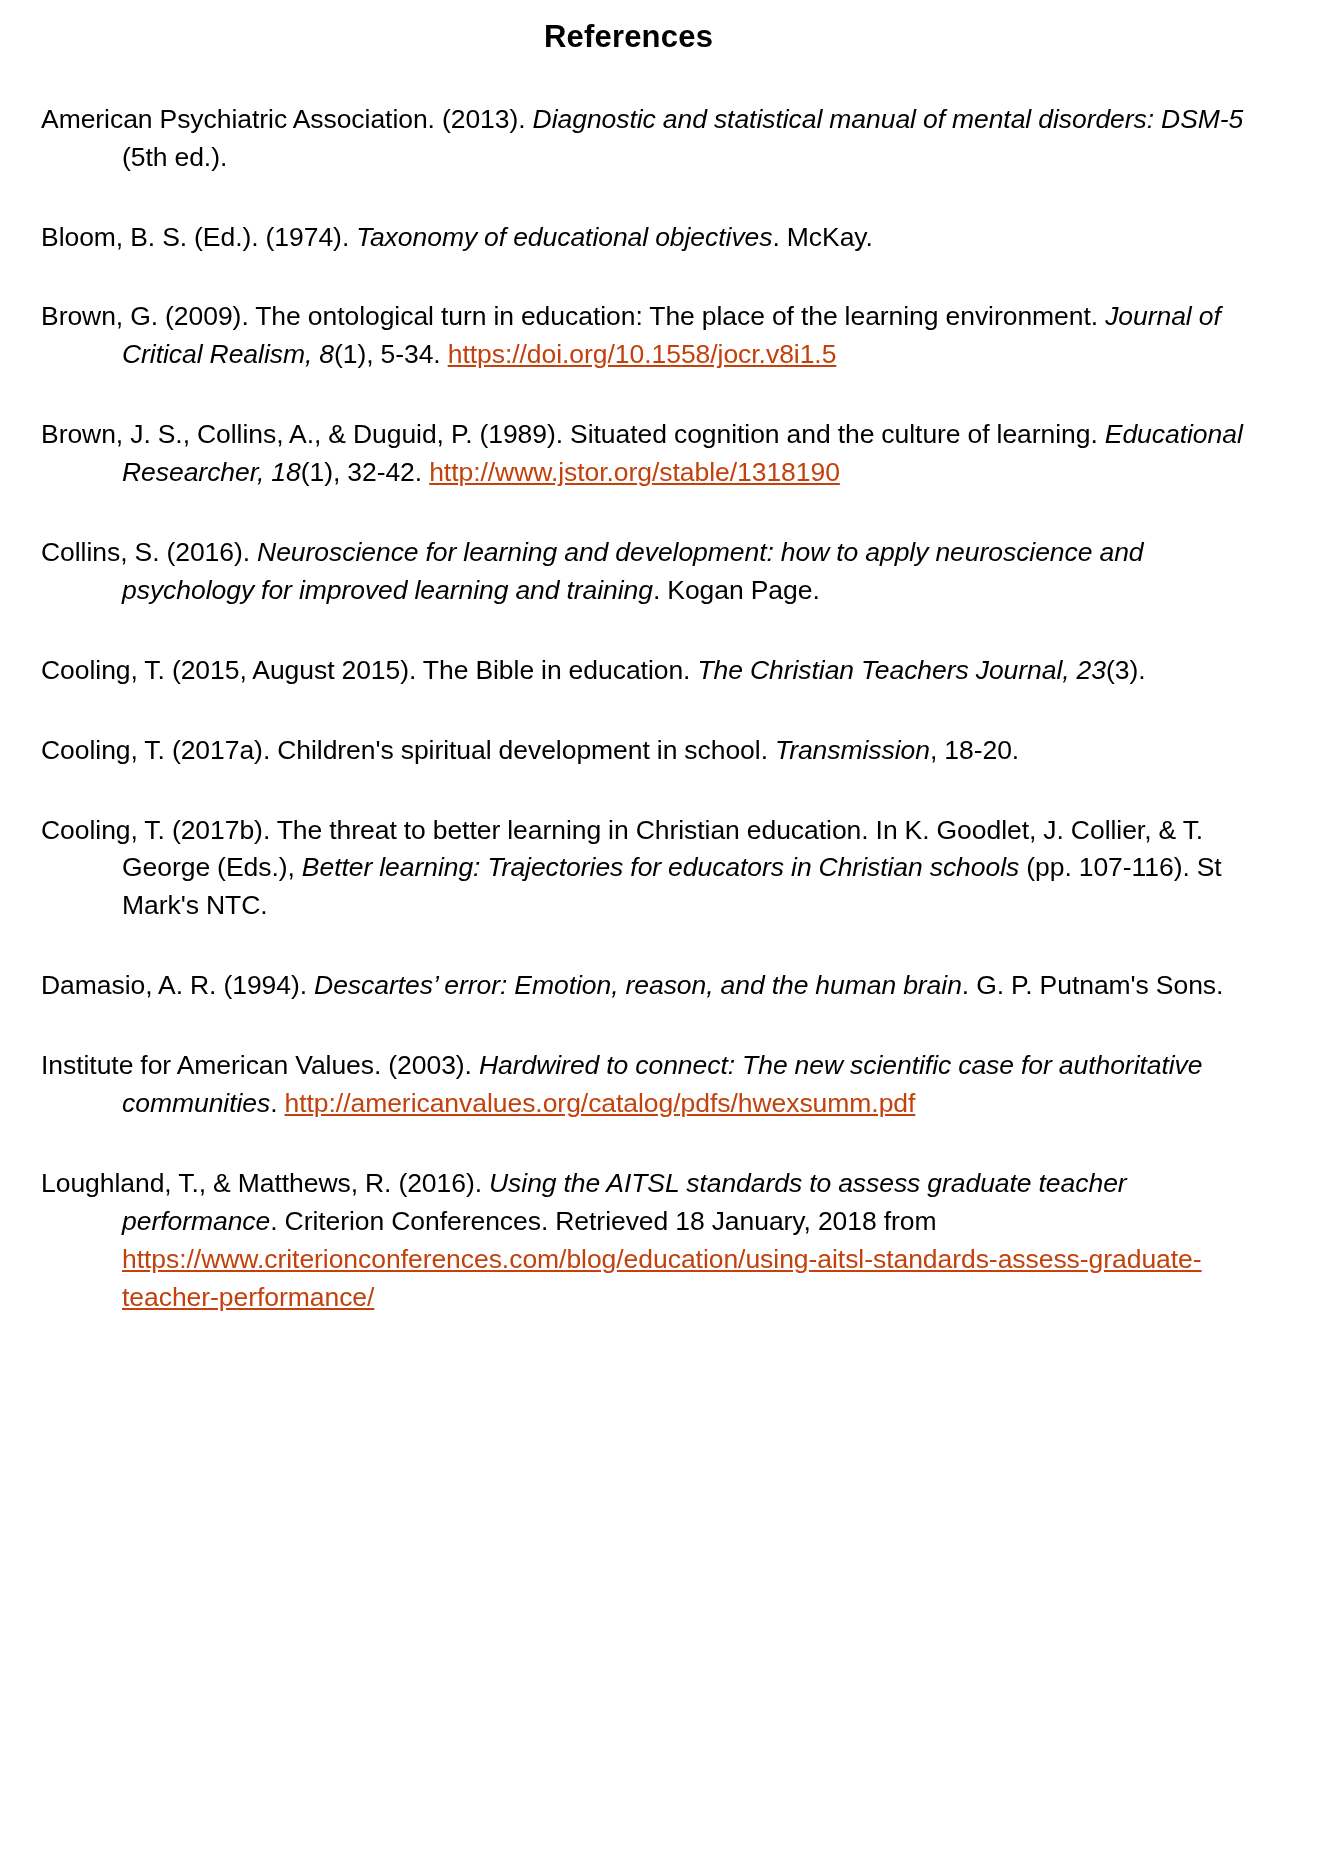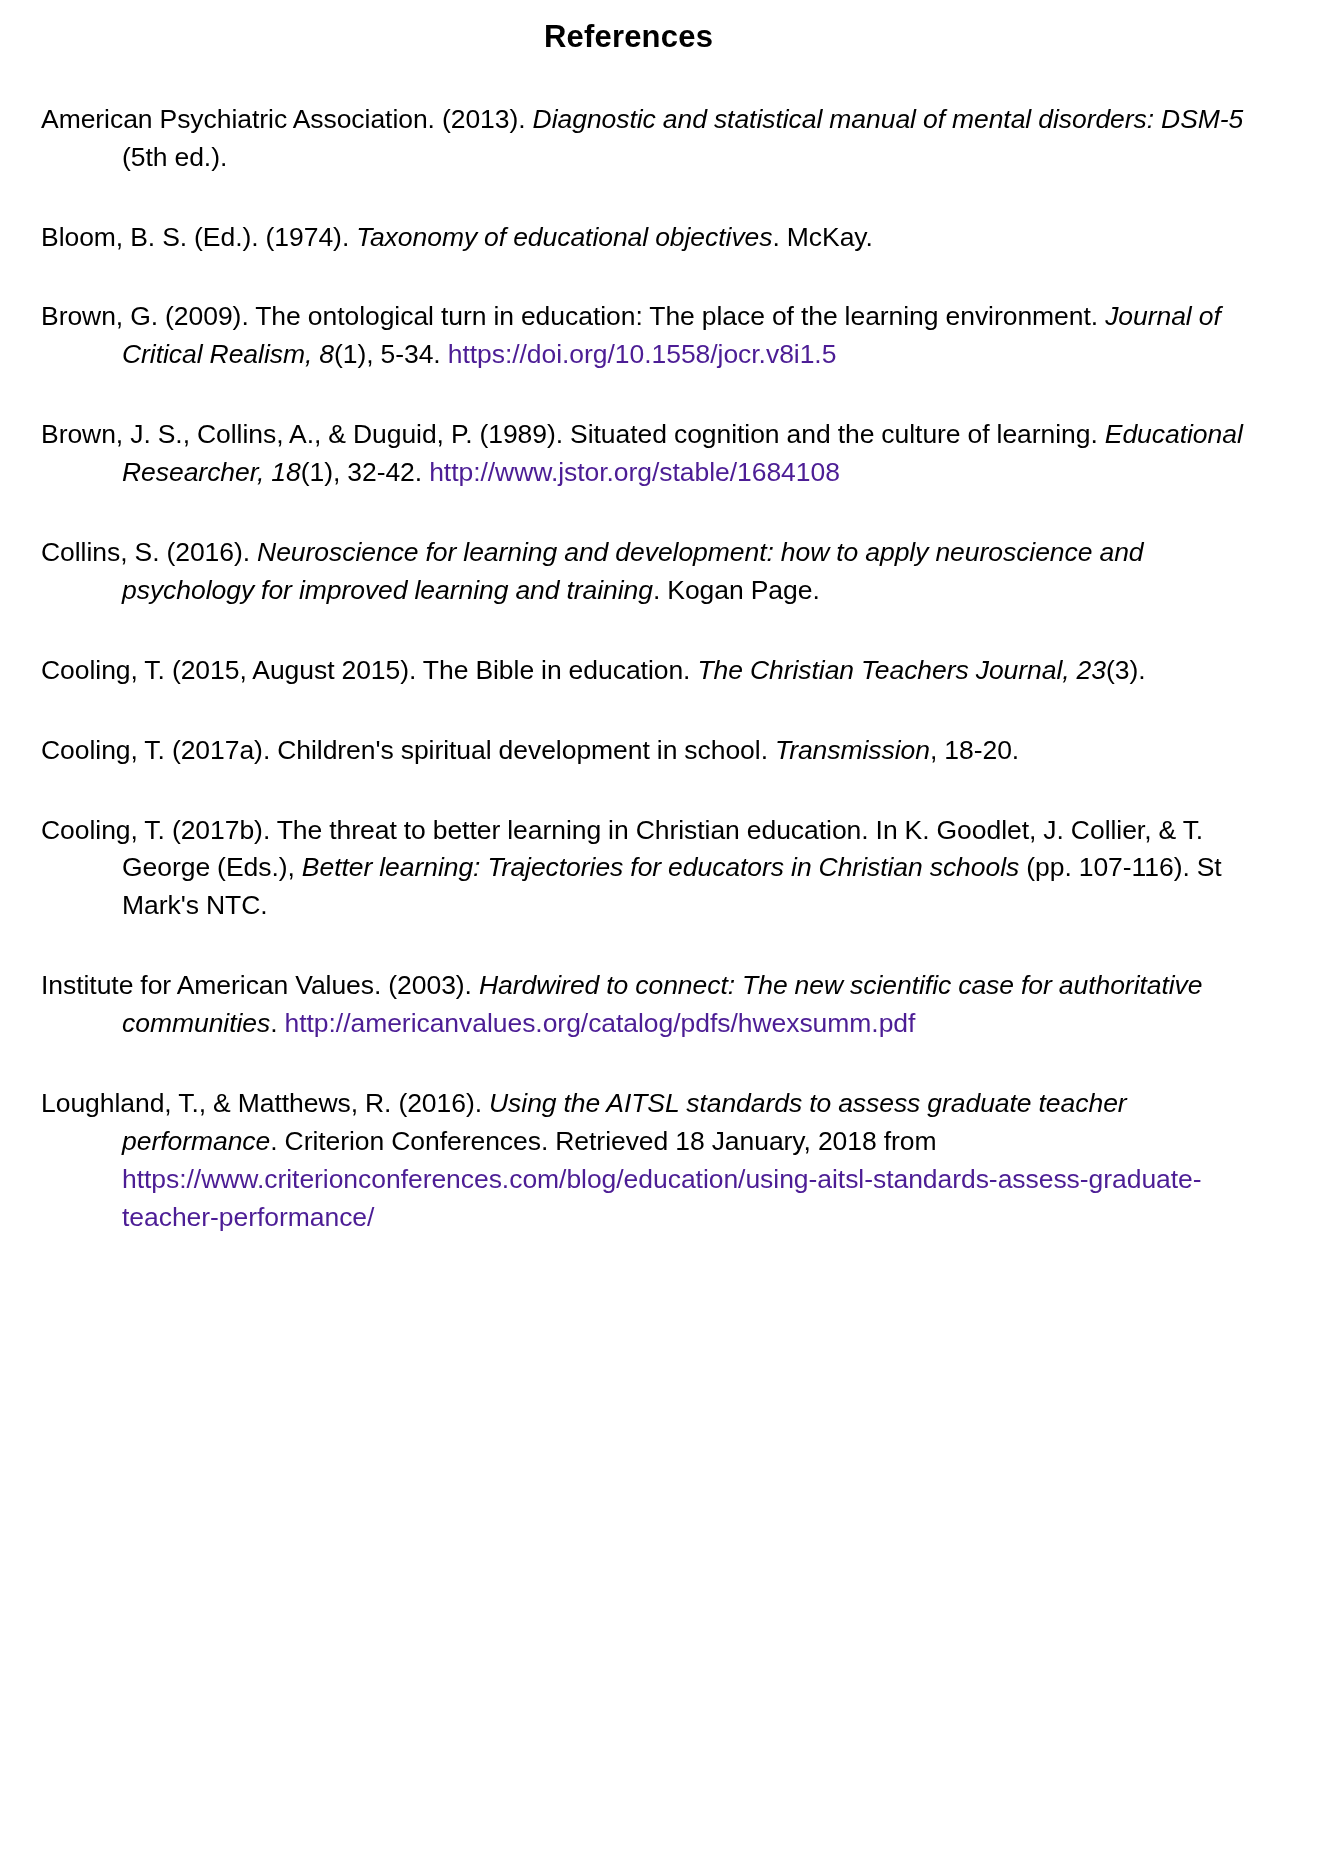--- a/index.html
+++ b/index.html
@@ -48,38 +48,40 @@
     letter-spacing: -0.05px;
     margin-left: 15px;
   }
   .reference-item:first-child {
     margin-top: 44px;
   }
   .it {
     font-style: italic;
   }
   .lnk {
-    color: #4c1d95;
+    color: #c2410c;
+    text-decoration: underline;
     text-underline-offset: 2px;
     cursor: pointer;
   }
 </style>
 </head>
 <body>
 
 <div class="page">
 
   <h1 class="page-title">References</h1>
 
   <ul class="reference-list" id="reference-list">
       <li class="reference-item"><span>American Psychiatric Association. (2013). </span><span class="it">Diagnostic and statistical manual of mental disorders: DSM-5</span><span> (5th ed.).</span></li>
       <li class="reference-item"><span>Bloom, B. S. (Ed.). (1974). </span><span class="it">Taxonomy of educational objectives</span><span>. McKay.</span></li>
       <li class="reference-item"><span>Brown, G. (2009). The ontological turn in education: The place of the learning environment. </span><span class="it">Journal of Critical Realism, 8</span><span>(1), 5-34. </span><span class="lnk">https://doi.org/10.1558/jocr.v8i1.5</span></li>
-      <li class="reference-item"><span>Brown, J. S., Collins, A., &amp; Duguid, P. (1989). Situated cognition and the culture of learning. </span><span class="it">Educational Researcher, 18</span><span>(1), 32-42. </span><span class="lnk">http://www.jstor.org/stable/1684108</span></li>
+      <li class="reference-item"><span>Brown, J. S., Collins, A., &amp; Duguid, P. (1989). Situated cognition and the culture of learning. </span><span class="it">Educational Researcher, 18</span><span>(1), 32-42. </span><span class="lnk">http://www.jstor.org/stable/1318190</span></li>
       <li class="reference-item"><span>Collins, S. (2016). </span><span class="it">Neuroscience for learning and development: how to apply neuroscience and psychology for improved learning and training</span><span>. Kogan Page.</span></li>
       <li class="reference-item"><span>Cooling, T. (2015, August 2015). The Bible in education. </span><span class="it">The Christian Teachers Journal, 23</span><span>(3).</span></li>
       <li class="reference-item"><span>Cooling, T. (2017a). Children's spiritual development in school. </span><span class="it">Transmission</span><span>, 18-20.</span></li>
       <li class="reference-item"><span>Cooling, T. (2017b). The threat to better learning in Christian education. In K. Goodlet, J. Collier, &amp; T. George (Eds.), </span><span class="it">Better learning: Trajectories for educators in Christian schools</span><span> (pp. 107-116). St Mark's NTC.</span></li>
+      <li class="reference-item"><span>Damasio, A. R. (1994). </span><span class="it">Descartes’ error: Emotion, reason, and the human brain</span><span>. G. P. Putnam's Sons.</span></li>
       <li class="reference-item"><span>Institute for American Values. (2003). </span><span class="it">Hardwired to connect: The new scientific case for authoritative communities</span><span>. </span><span class="lnk">http://americanvalues.org/catalog/pdfs/hwexsumm.pdf</span></li>
       <li class="reference-item"><span>Loughland, T., &amp; Matthews, R. (2016). </span><span class="it">Using the AITSL standards to assess graduate teacher performance</span><span>. Criterion Conferences. Retrieved 18 January, 2018 from </span><span class="lnk">https://www.criterionconferences.com/blog/education/using-aitsl-standards-assess-graduate-teacher-performance/</span></li>
     </ul>
 
 </div>
 
 </body></html>

